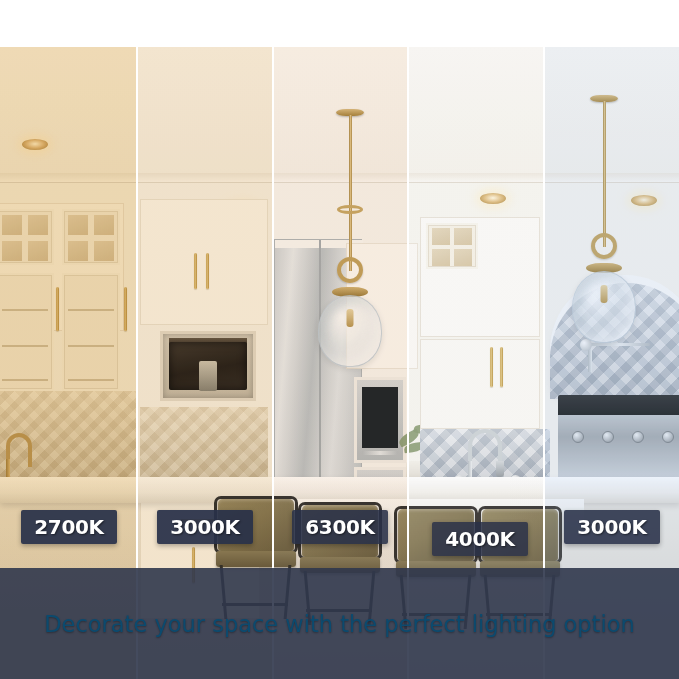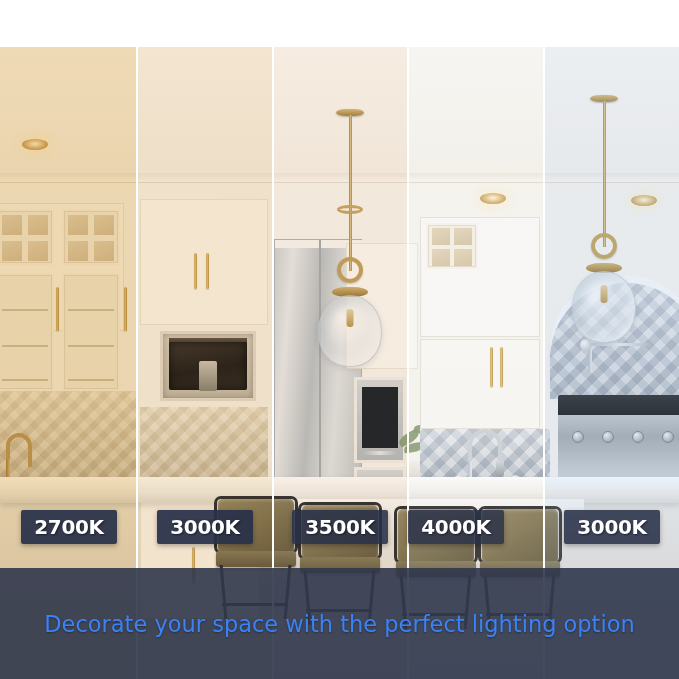--- a/index.html
+++ b/index.html
@@ -215,32 +215,32 @@
     color:#ffffff; font-size:20px; font-weight:bold;
     font-family:"DejaVu Sans", sans-serif;
     letter-spacing:-0.3px;
     text-shadow:1px 1px 2px rgba(0,0,0,.5);
     box-shadow:0 2px 5px rgba(0,0,0,.3);
     pointer-events:auto;
   }
   .tl0 { left:21px; }
   .tl1 { left:157px; }
   .tl2 { left:292px; background:rgba(40,48,72,.88); }
-  .tl3 { left:408px; background:rgba(40,48,72,.84); }
+  .tl3 { left:432px; background:rgba(40,48,72,.84);margin-top:12px; }
   .tl4 { left:564px; background:rgba(40,48,72,.88); }
 
   
   .caption {
     position:absolute; left:0; top:568px; width:679px; height:111px;
     background:rgba(48,55,77,.90);
     display:flex; flex-direction:column; align-items:center; justify-content:center;
     z-index:35;
   }
   .caption-line {
-    color:#3b82f6; font-size:22.5px; line-height:28px; font-weight:normal;
+    color:#0c4a6e; font-size:22.5px; line-height:28px; font-weight:normal;
     font-family:"DejaVu Sans", sans-serif;
     text-align:right; white-space:nowrap;
     text-shadow:0 1px 2px rgba(0,0,0,.35);
   }
 </style>
 </head>
 <body>
 
 <div id="stage">
 
@@ -550,21 +550,21 @@
       </div>
       <div class="tint t4"></div>
       <div class="tintb b4"></div>
     </div>
 
   </div>
 
   <div class="labels">
     <div class="temp-label tl0">2700K</div>
     <div class="temp-label tl1">3000K</div>
-    <div class="temp-label tl2">3500K</div>
+    <div class="temp-label tl2">6300K</div>
     <div class="temp-label tl3">4000K</div>
     <div class="temp-label tl4">3000K</div>
   </div>
 
   <div class="caption">
     <div class="caption-line">Decorate your space with the perfect lighting option</div>
   </div>
 
 </div>
 

